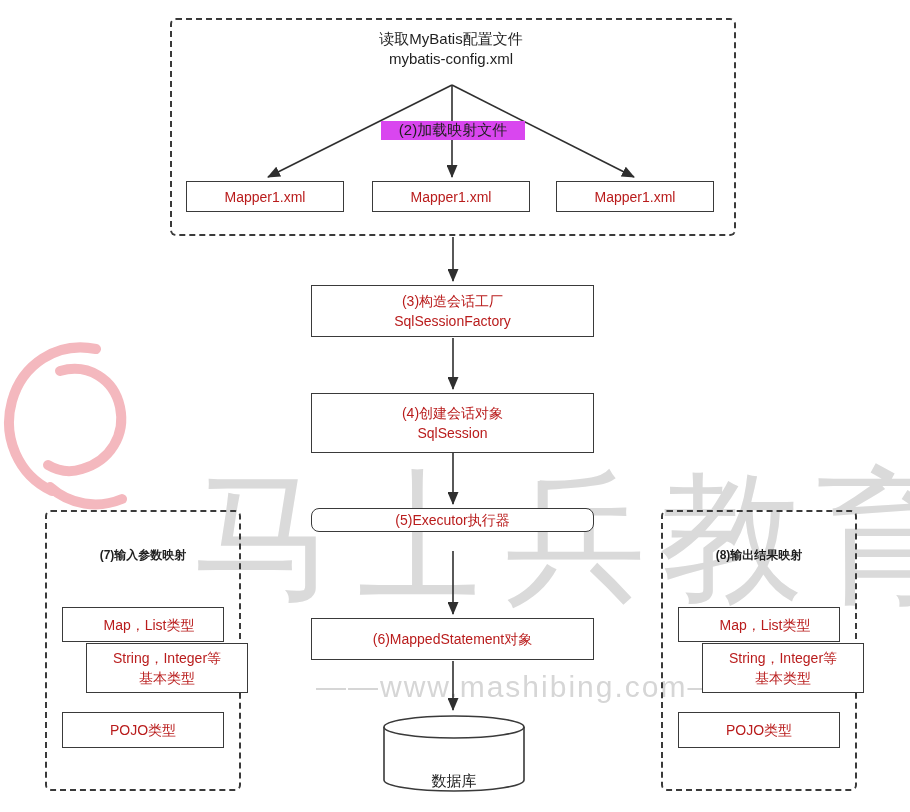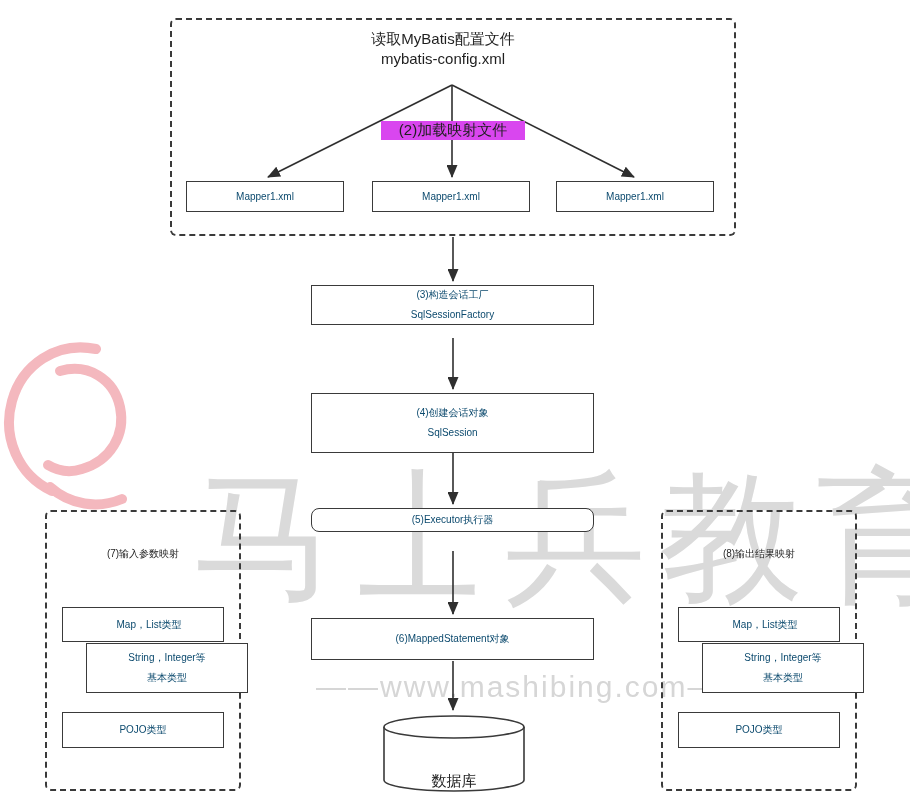--- a/index.html
+++ b/index.html
@@ -30,49 +30,49 @@
   .dashed {
     position: absolute; border: 2px dashed #3a3a3a; border-radius: 6px;
     background: transparent; z-index: 1;
   }
   .config-group { left: 170px; top: 18px;  width: 566px; height: 218px; }
   .left-group   { left: 45px;  top: 510px; width: 196px; height: 281px; }
   .right-group  { left: 661px; top: 510px; width: 196px; height: 281px; }
 
   
   .config-title {
-    position: absolute; left: 293px; top: 29px; width: 300px;
+    position: absolute; left: 301px; top: 29px; width: 300px;
     text-align: center; font-size: 15px; line-height: 20px; z-index: 2;
   }
   .load-label {
     position: absolute; left: 381px; top: 121px; width: 144px;
     text-align: center; font-size: 15px; background: #d946ef; z-index: 2;
   }
   .panel-title {
     position: absolute; top: 547px; width: 196px; text-align: center;
-    font-size: 10px; z-index: 2;
+    font-size: 12px; z-index: 2; font-weight: bold;
   }
   .lt { left: 45px; }
   .rt { left: 661px; }
 
   
   .box {
     position: absolute; display: flex; flex-direction: column;
     align-items: center; justify-content: center; text-align: center;
     background: #fff; border: 1px solid #3a3a3a;
-    font-size: 10px; line-height: 20px; color: #0c4a6e; z-index: 2;
+    font-size: 14px; line-height: 20px; color: #b91c1c; z-index: 2;
     white-space: pre-line;
   }
   .mapper { width: 158px; height: 31px; top: 181px; }
   .m1 { left: 186px; }
   .m2 { left: 372px; }
   .m3 { left: 556px; }
 
   .step { left: 311px; width: 283px; }
-  .step3 { top: 285px; height: 40px; }
+  .step3 { top: 285px; height: 52px; }
   .step4 { top: 393px; height: 60px; }
   .step5 { top: 508px; height: 24px; border-radius: 8px; }
   .step6 { top: 618px; height: 42px; }
 
   .item { width: 162px; }
   .li { left: 62px; }
   .ri { left: 678px; }
   .row1 { top: 607px; height: 35px; padding-left: 12px; }
   .row2 { top: 643px; height: 50px; margin-left: 24px; }
   .row3 { top: 712px; height: 36px; }

